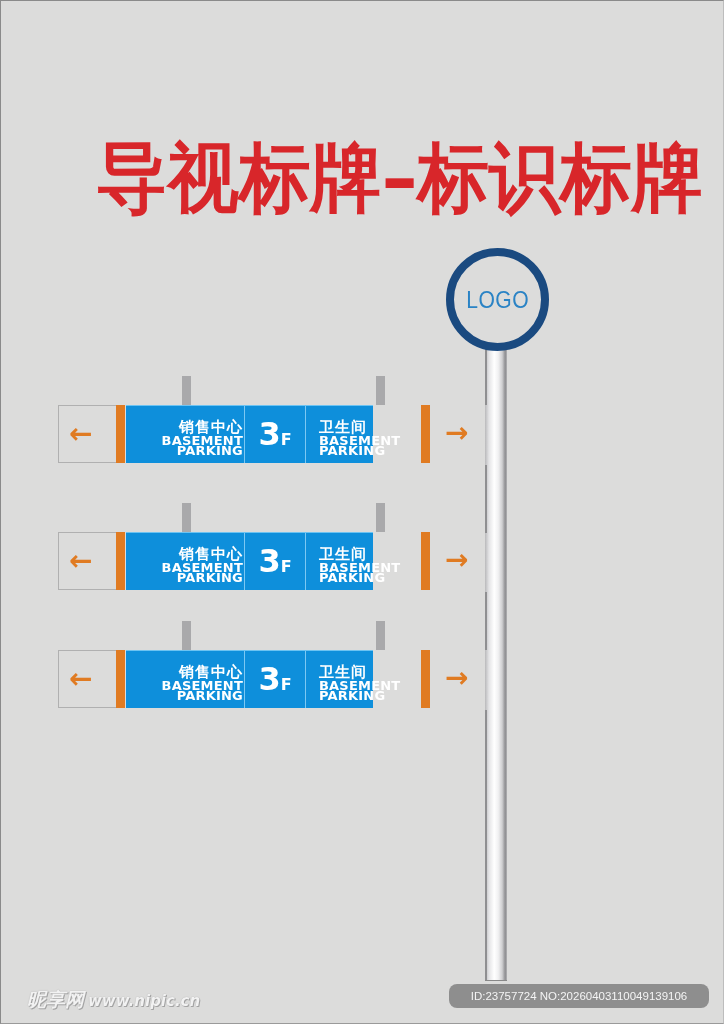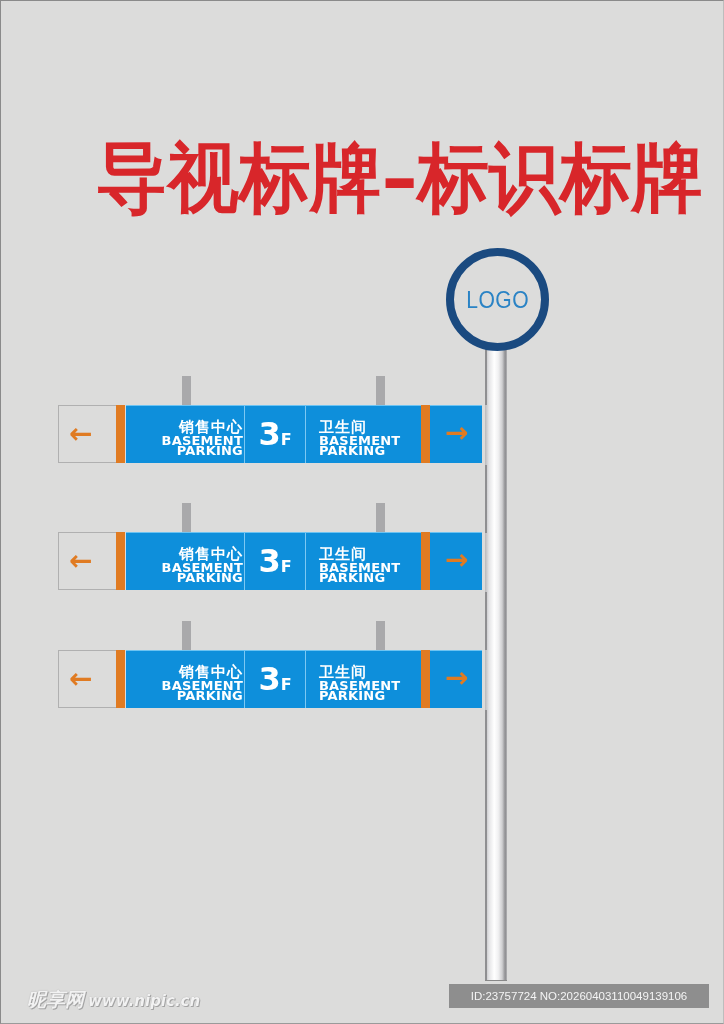--- a/index.html
+++ b/index.html
@@ -48,21 +48,21 @@
     border: 1px solid #b0b0b0; border-right: none;
   }
   .arrow {
     position: absolute; color: #e07b22; font-size: 28px; font-weight: bold;
     line-height: 56px; height: 56px;
   }
   .orange-bar {
     position: absolute; top: 29px; width: 9px; height: 58px; background: #e07b22;
   }
   .blue-sign {
-    position: absolute; left: 126px; top: 29px; width: 356px; height: 58px;
+    position: absolute; left: 126px; top: 29px; width: 247px; height: 58px;
     background: #0e8fdb; border-top: 1px solid #6cc3f2; box-sizing: border-box; text-decoration: underline;
   }
   .divider { position: absolute; top: 0; width: 1px; height: 100%; background: #7cc8f3; }
   .cell-left {
     position: absolute; left: 0; top: 0; width: 117px; height: 100%;
     text-align: right; color: #fff;
   }
   .cell-right {
     position: absolute; left: 180px; top: 0; width: 110px; height: 100%;
     text-align: left; color: #fff;
@@ -77,21 +77,21 @@
   .floor-letter { font-size: 16px; font-weight: bold; }
   .watermark-left {
     position: absolute; left: 27px; top: 987px; color: #f2f2f2; font-size: 19px;
     font-weight: bold; font-style: italic;
     text-shadow: 0 0 1px #9a9a9a, 1px 1px 0 #a4a4a4;
     white-space: nowrap;
   }
   .watermark-left .url { font-size: 15px; margin-left: 4px; }
   .watermark-right {
     position: absolute; left: 449px; top: 984px; width: 260px; height: 24px;
-    background: #8e8e8e; border-radius: 0; color: #f4f4f4; font-size: 11.5px;
+    background: #8e8e8e; border-radius: 8px; color: #f4f4f4; font-size: 11.5px;
     line-height: 24px; text-align: center; white-space: nowrap;
     font-family: "Liberation Sans", sans-serif;
   }
 </style>
 </head>
 <body>
 
 <div class="frame"></div>
 
 <div class="title">导视标牌–标识标牌</div>

